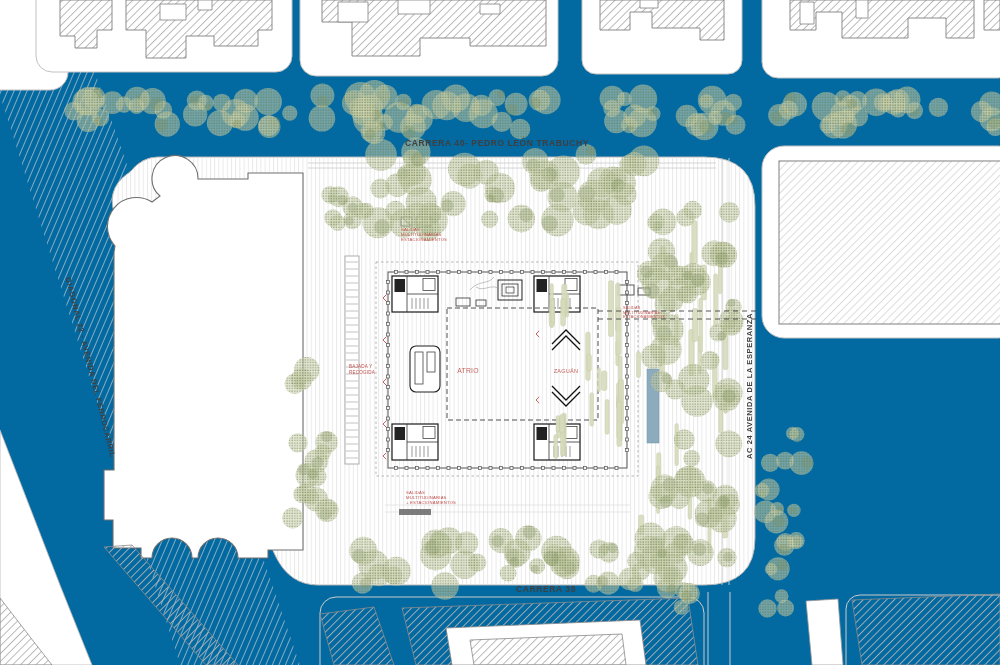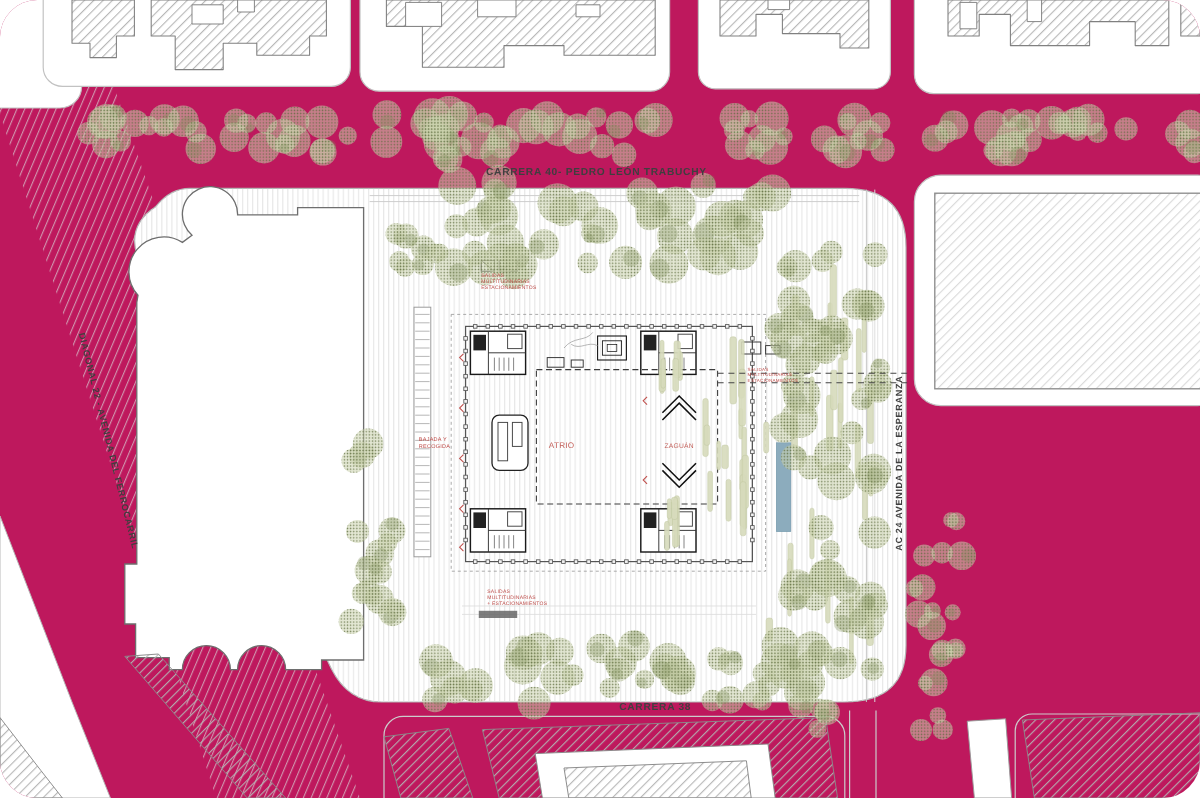--- a/index.html
+++ b/index.html
@@ -1,17 +1,17 @@
 <!DOCTYPE html>
 <html><head>
 <meta charset="utf-8">
 <style>
   html,body{margin:0;padding:0;background:#fff;}
-  .stage{position:relative;width:1000px;height:665px;background:#be185d;overflow:hidden;
-         font-family:"Liberation Sans", sans-serif;border-radius:31px;}
+  .stage{position:relative;width:1000px;height:665px;background:#0369a1;overflow:hidden;
+         font-family:"Liberation Sans", sans-serif;}
   svg text{font-family:"Liberation Sans", sans-serif;}
   .street-label{fill:#3f3f3f;font-weight:bold;letter-spacing:.6px;}
   .red-note{font-weight:normal;letter-spacing:.2px;}
 </style>
 </head>
 <body>
 
 <div class="stage">
 <svg id="plan-svg" width="1000" height="665" viewBox="0 0 1000 665">
   <defs>

